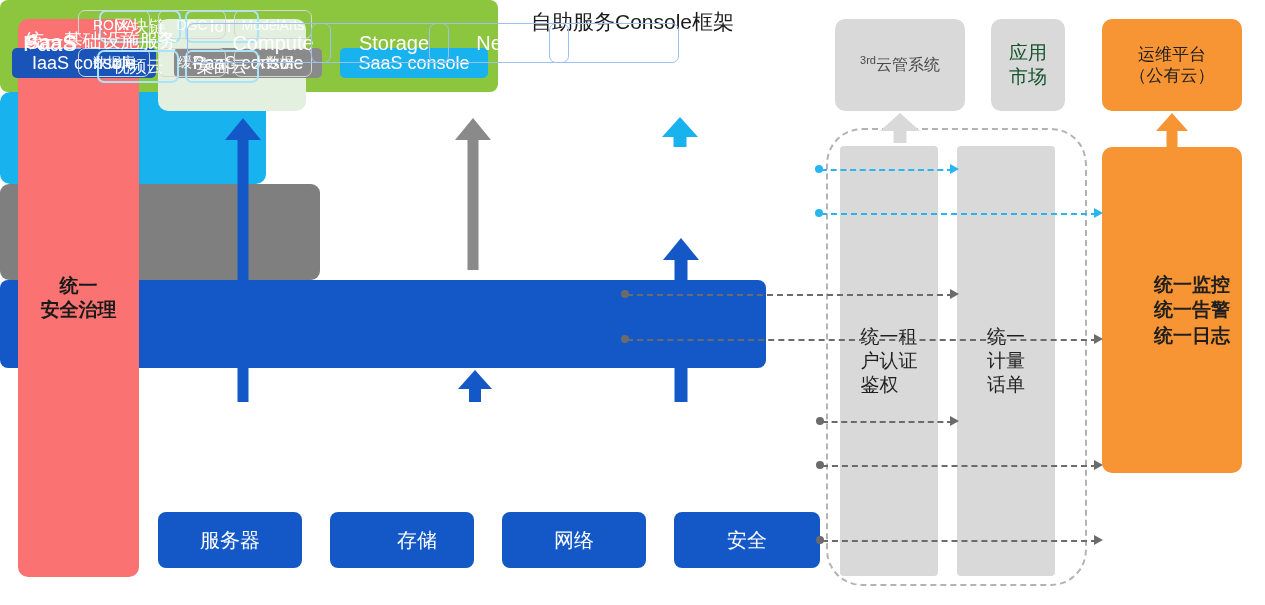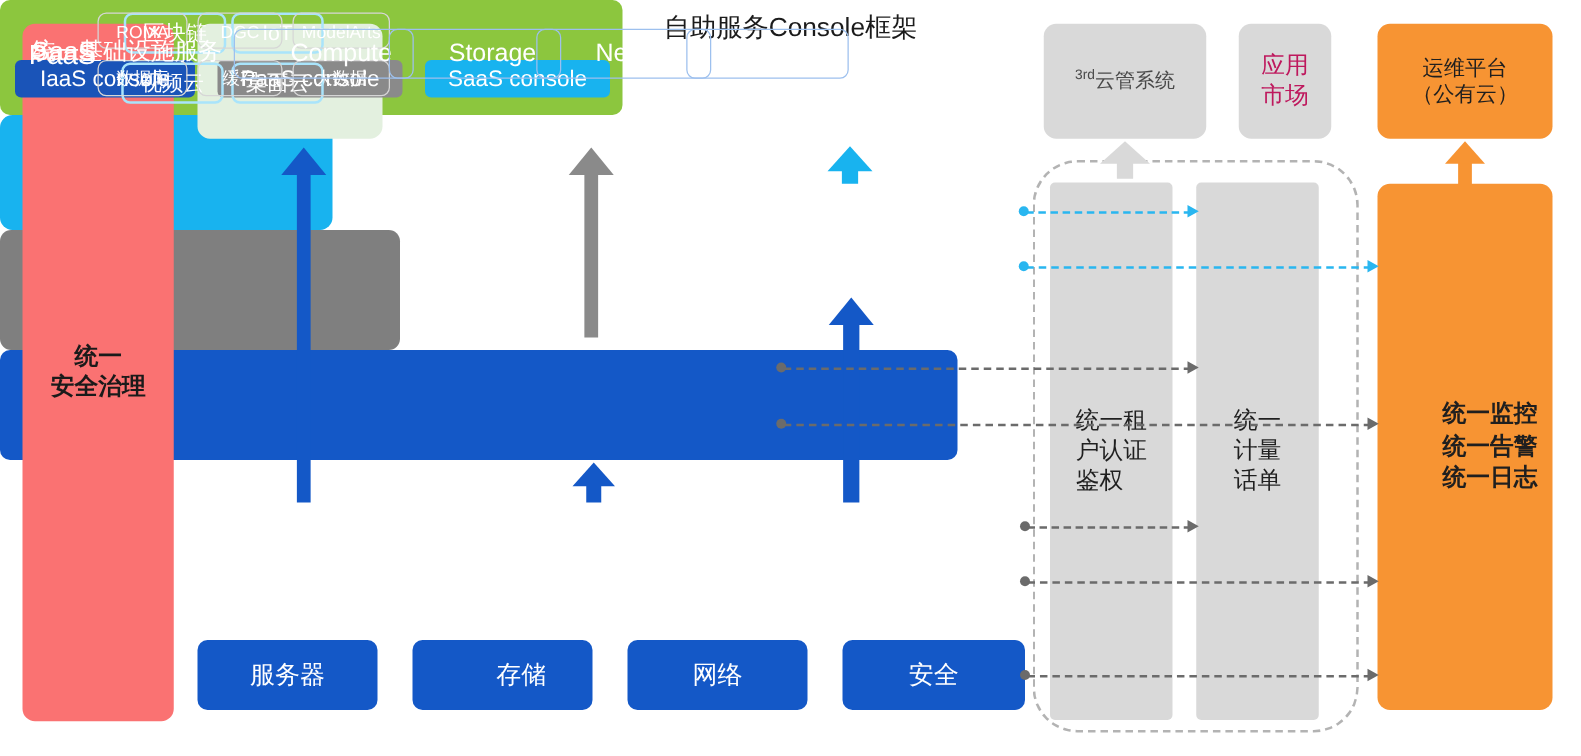--- a/index.html
+++ b/index.html
@@ -16,21 +16,21 @@
   
   #console-frame{left:322px;top:19px;width:498px;height:92px;background:#8cc63e;border-radius:8px;display:block;}
   #console-title{position:absolute;left:0;top:8px;width:100%;text-align:center;font-size:21px;color:#1b1b1b;}
   .console-chip{position:absolute;top:48px;height:30px;border-radius:5px;display:flex;align-items:center;justify-content:center;color:#fff;font-size:18px;}
   #chip-iaas{left:12px;width:144px;background:#1a54b8;}
   #chip-paas{left:174px;width:148px;background:#8a8a8a;}
   #chip-saas{left:340px;width:148px;background:#18b3ef;}
 
   
   #third-cloud{left:835px;top:19px;width:130px;height:92px;background:#d9d9d9;border-radius:10px;color:#4a4a4a;font-size:16px;}
-  #app-market{left:991px;top:19px;width:74px;height:92px;background:#d9d9d9;border-radius:10px;color:#be185d;font-size:19px;white-space:pre-line;}
+  #app-market{left:991px;top:19px;width:74px;height:92px;background:#d9d9d9;border-radius:10px;color:#14532d;font-size:19px;white-space:pre-line;}
   #ops-platform{left:1102px;top:19px;width:140px;height:92px;background:#f79433;border-radius:10px;color:#1f1f1f;font-size:17px;white-space:pre-line;}
 
   
   #saas{left:553px;top:145px;width:266px;height:92px;background:#18b3ef;border-radius:10px;display:block;}
   #saas-label{position:absolute;left:12px;top:30px;width:78px;text-align:center;color:#fff;font-size:21px;}
   .saas-chip{position:absolute;height:29px;border:2px solid #a9e4fb;border-radius:7px;display:flex;align-items:center;justify-content:center;color:#fff;font-size:17px;background:transparent;}
   #sc-blockchain{left:99px;top:10px;width:78px;}
   #sc-iot{left:185px;top:10px;width:70px;}
   #sc-video{left:97px;top:50px;width:78px;}
   #sc-desktop{left:185px;top:50px;width:70px;}
@@ -62,21 +62,21 @@
   #bb-network{left:502px;width:144px;}
   #bb-security{left:674px;width:146px;}
 
   
   #capsule{position:absolute;left:826px;top:128px;width:261px;height:458px;border:2px dashed #b3b3b3;border-radius:36px;box-sizing:border-box;}
   .gcol{position:absolute;background:#d9d9d9;border-radius:4px;width:98px;height:430px;top:146px;display:flex;align-items:center;justify-content:center;color:#1f1f1f;font-size:19px;white-space:pre-line;line-height:1.28;}
   #gcol-auth{left:840px;align-items:center;}
   #gcol-meter{left:957px;}
 
   
-  #ops-right{left:1102px;top:147px;width:140px;height:421px;background:#f79433;border-radius:10px;color:#1f1f1f;font-size:19px;font-weight:700;white-space:pre-line;line-height:1.35;padding-left:40px;}
+  #ops-right{left:1102px;top:147px;width:140px;height:326px;background:#f79433;border-radius:10px;color:#1f1f1f;font-size:19px;font-weight:700;white-space:pre-line;line-height:1.35;padding-left:40px;}
 
   
   .uparrow{position:absolute;}
   .uparrow .shaft{position:absolute;left:50%;transform:translateX(-50%);bottom:0;}
   .uparrow .head{position:absolute;left:50%;transform:translateX(-50%);top:0;width:0;height:0;border-left-style:solid;border-right-style:solid;border-bottom-style:solid;border-left-color:transparent;border-right-color:transparent;}
 
   
   .dline{position:absolute;height:0;border-top:2px dashed #6b6b6b;}
   .dline.cyan{border-top-color:#29b6f0;}
   .dhead{position:absolute;width:0;height:0;border-top:5px solid transparent;border-bottom:5px solid transparent;border-left:9px solid #6b6b6b;}

